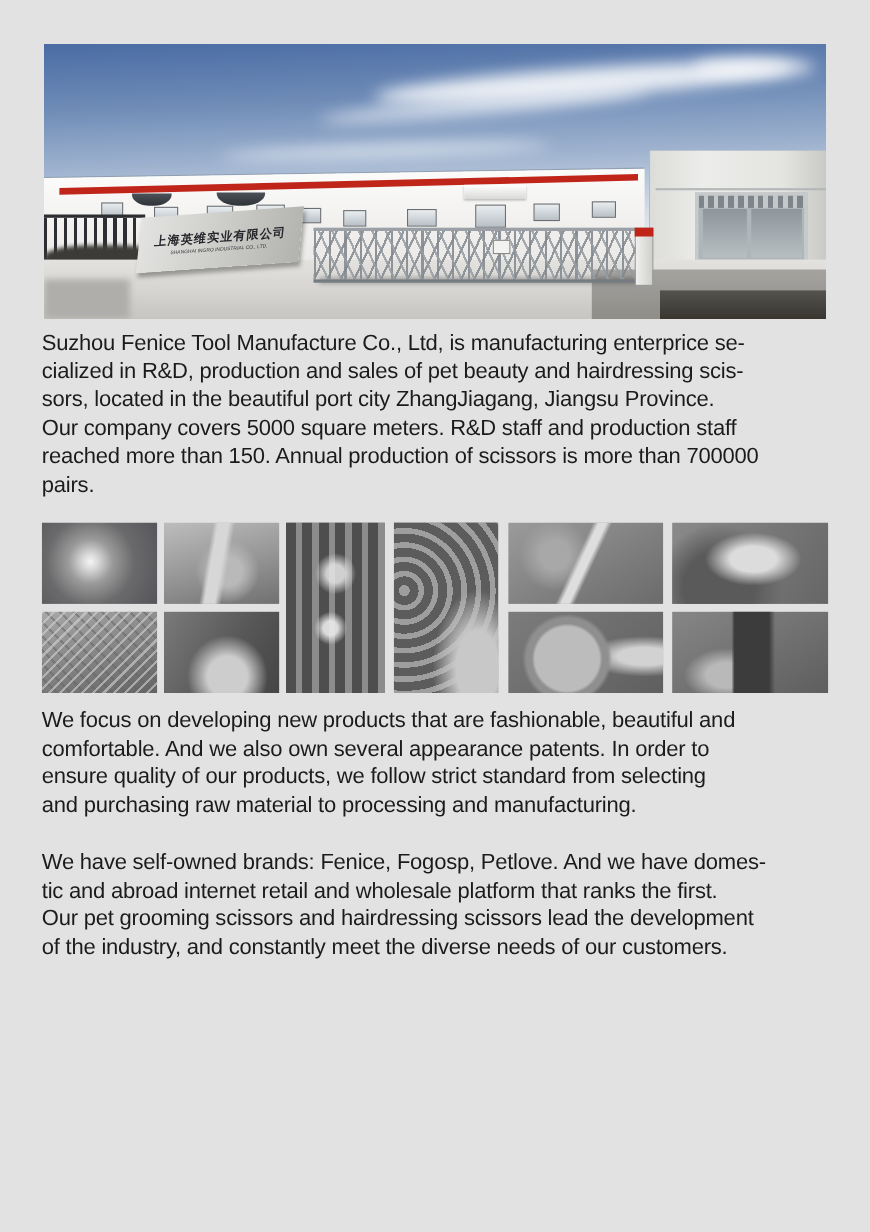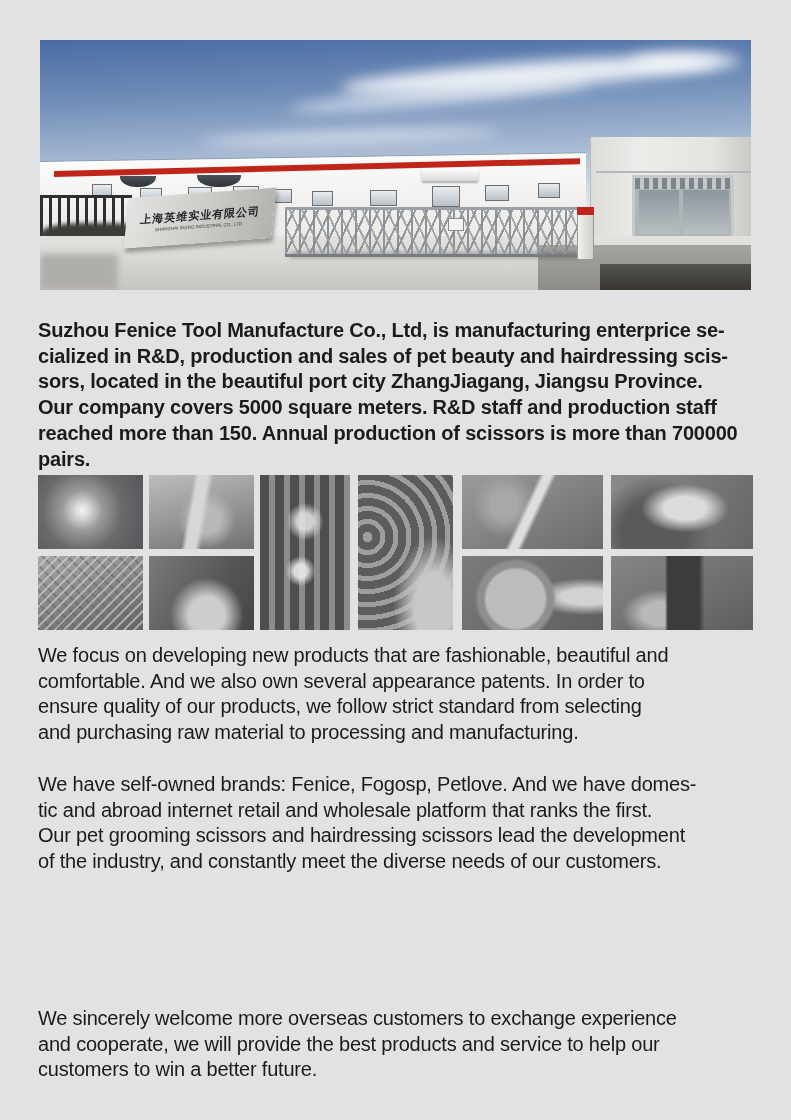--- a/index.html
+++ b/index.html
@@ -41,21 +41,21 @@
   .pillar{left:537px;top:167px;width:17px;height:53px;background:linear-gradient(90deg,#f0f0ee,#cfcfcc);border:1px solid #9a9a98;box-sizing:border-box;}
   .pillar .cap{position:absolute;left:-1px;top:-1px;width:17px;height:8px;}
   .ground{left:0;top:196px;width:711px;height:54px;background:linear-gradient(180deg,#e3e2df 0%,#d7d5d2 50%,#c7c5c1 100%);}
   .ground-r{left:498px;top:205px;width:213px;height:45px;background:linear-gradient(180deg,#a5a39f,#8f8d88);}
   .ground-dark{left:560px;top:224px;width:151px;height:26px;background:linear-gradient(180deg,#55534e,#38362f);}
   .ground-l{left:0;top:214px;width:78px;height:36px;background:#b0aeaa;filter:blur(3px);}
   .gateshadow{left:250px;top:212px;width:290px;height:6px;background:rgba(40,40,40,.3);filter:blur(2px);}
 
   
   .para{position:absolute;left:38px;width:722px;margin:0;color:#1b1b1b;font-size:20px;line-height:25.7px;letter-spacing:-0.2px;white-space:pre;}
-  .p1{top:318px;font-weight:bold;} .p2{top:643px;} .p3{top:772px;} .p4{top:901px;} .p5{top:1006px;}
+  .p1{top:300px;} .p2{top:643px;} .p3{top:772px;} .p4{top:901px;} .p5{top:1006px;}
 
   
   .collage{position:absolute;left:38px;top:475px;width:715px;height:155px;}
   .cell{position:absolute;overflow:hidden;}
   .c-a{left:0;width:105px;} .c-b{left:111px;width:105px;} .c-c{left:222px;width:90px;}
   .c-d{left:320px;width:95px;} .c-e{left:424px;width:141px;} .c-f{left:573px;width:142px;}
   .r1{top:0;height:74px;} .r2{top:81px;height:74px;} .tall{top:0;height:155px;}
   .ph{width:100%;height:100%;position:relative;}
   .c1{background:radial-gradient(circle at 42% 48%,#f4f4f4 0%,#d8d8d8 10%,#9a9a9a 28%,#6a6a6c 55%,#55555a 100%);}
   .c2{background:
@@ -196,17 +196,14 @@
   </div>
 
   <p class="para p3">We have self-owned brands: Fenice, Fogosp, Petlove. And we have domes-
 tic and abroad internet retail and wholesale platform that ranks the first.
 Our pet grooming scissors and hairdressing scissors lead the development
 of the industry, and constantly meet the diverse needs of our customers.</p>
   <p class="para p2">We focus on developing new products that are fashionable, beautiful and
 comfortable. And we also own several appearance patents. In order to
 ensure quality of our products, we follow strict standard from selecting
 and purchasing raw material to processing and manufacturing.</p>
-  <p class="para p5">We sincerely welcome more overseas customers to exchange experience
-and cooperate, we will provide the best products and service to help our
-customers to win a better future.</p>
 
 </div>
 
 </body></html>

